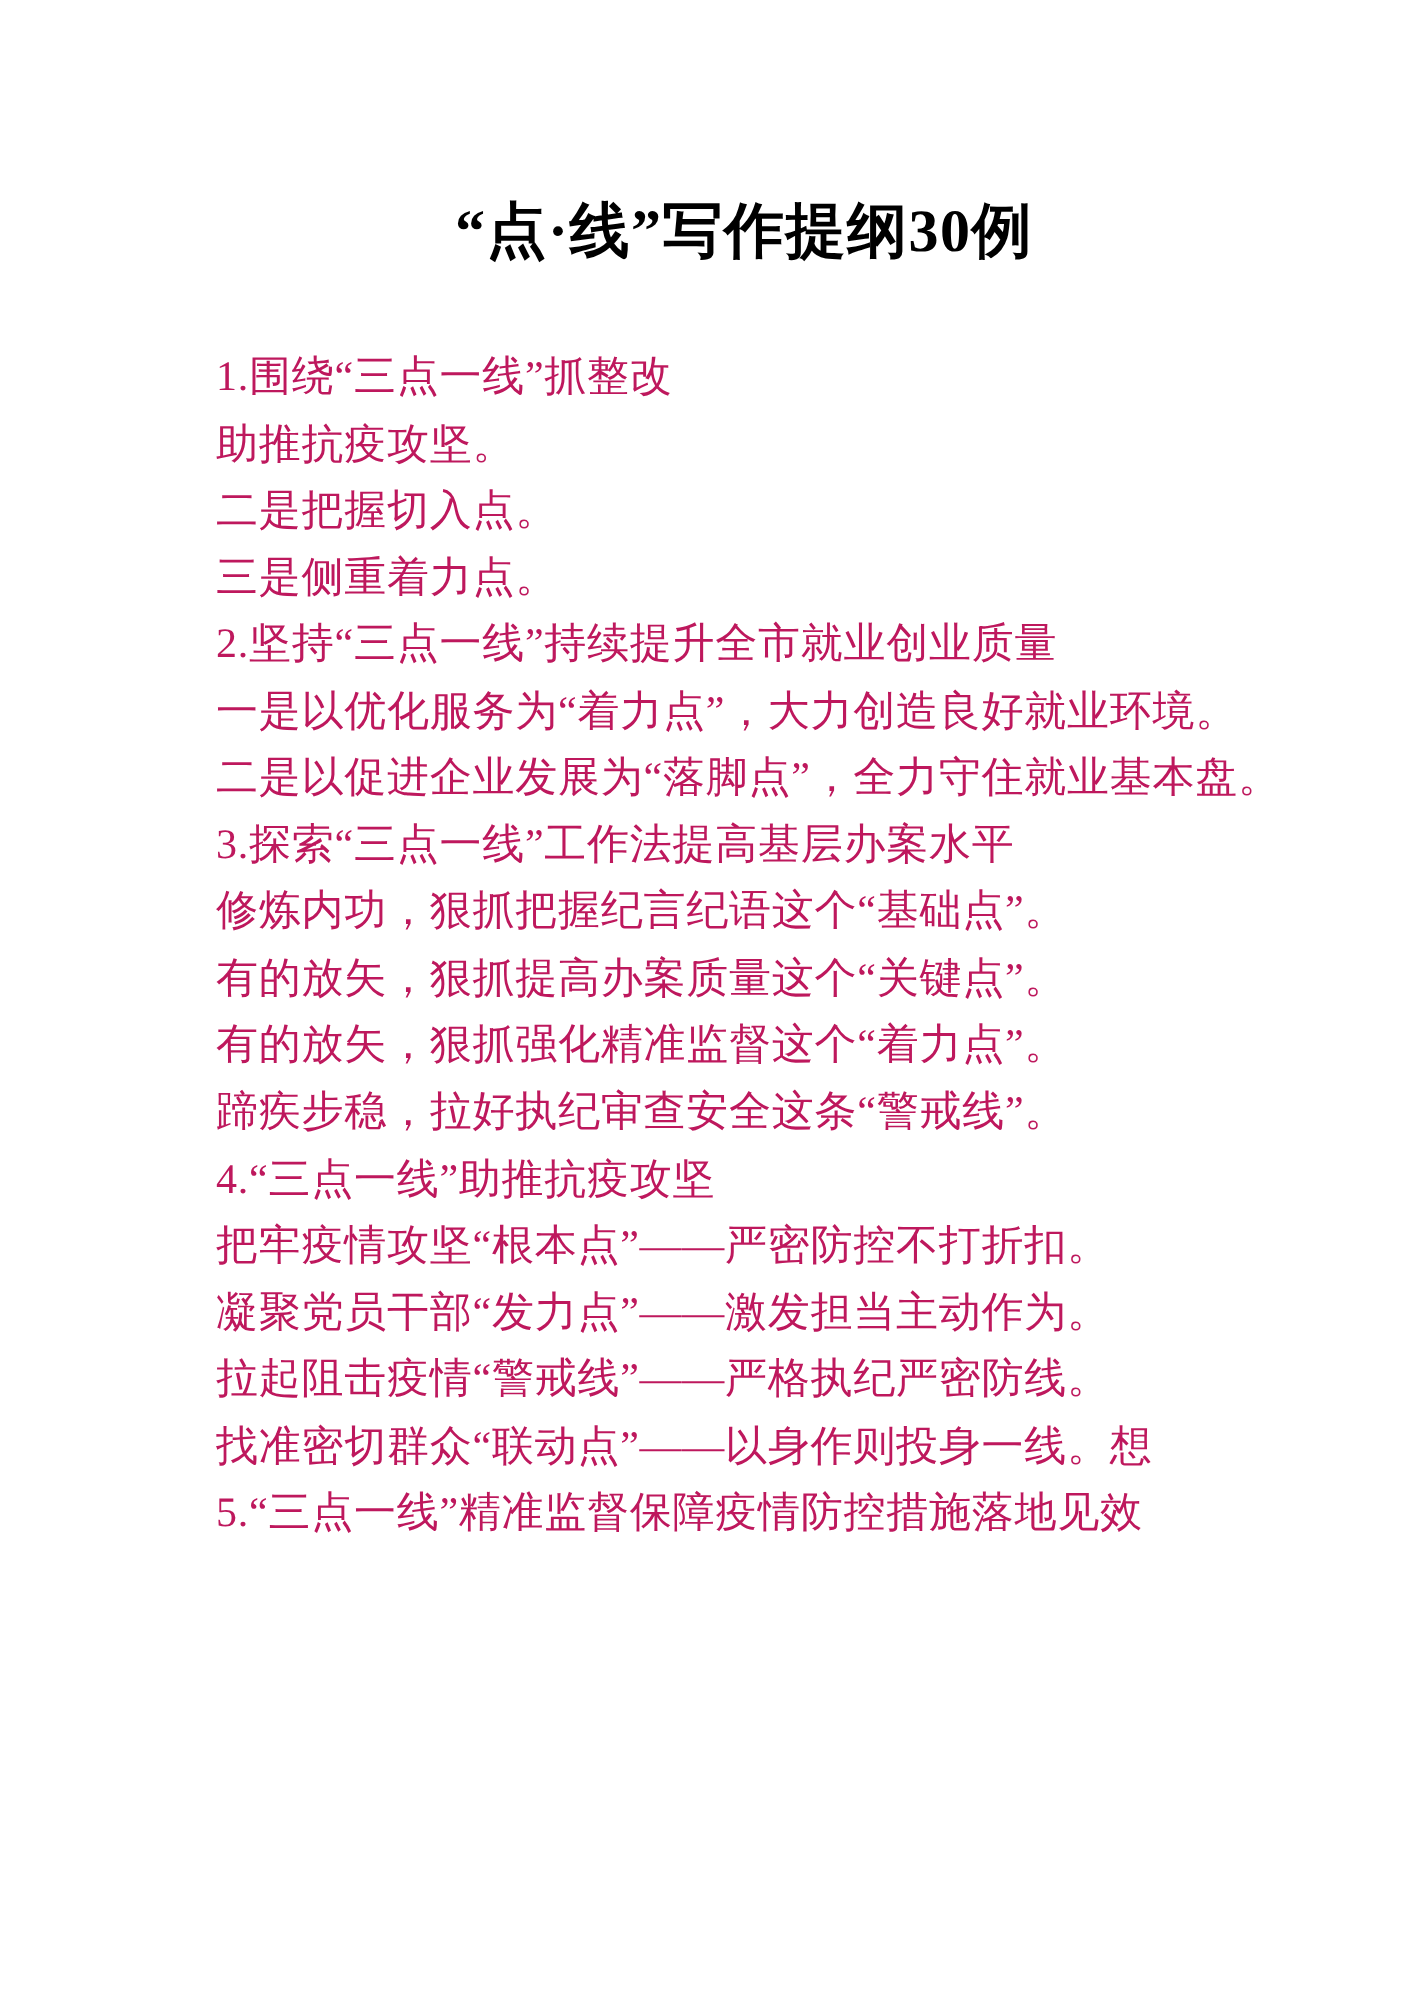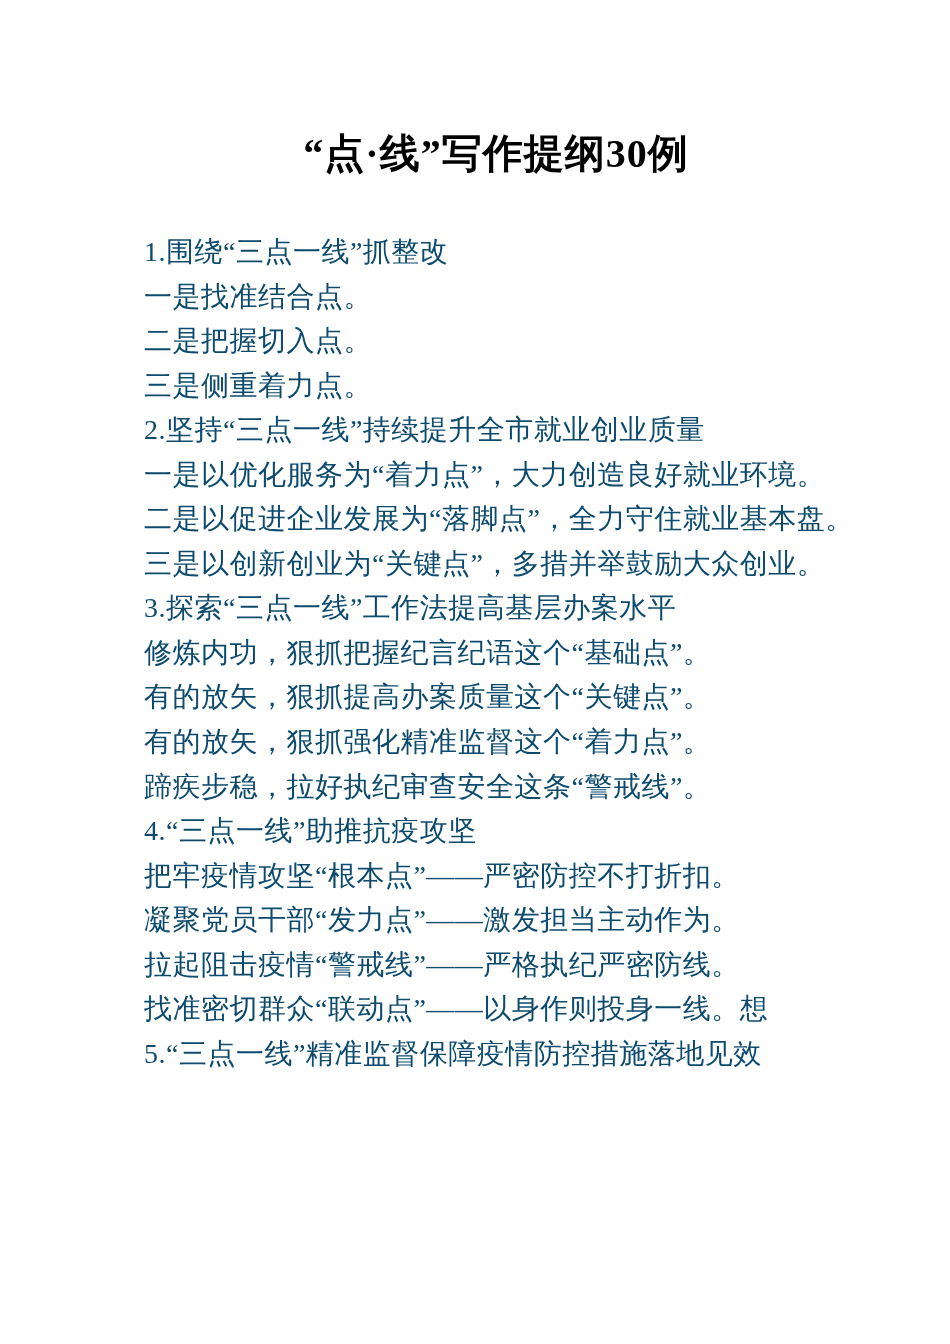--- a/index.html
+++ b/index.html
@@ -31,41 +31,40 @@
     color: #000000;
   }
   .doc-body {
     position: absolute;
     top: 230px;
     left: 144px;
     width: 760px;
     font-size: 28px;
     line-height: 44.55px;
     letter-spacing: 0.5px;
-    color: #0c4a6e;
+    color: #be185d;
   }
   .text-line {
     white-space: nowrap;
     height: 44.55px;
   }
 </style>
 </head>
 <body>
 
 <div class="page">
   <h1 class="doc-title">“点·线”写作提纲30例</h1>
   <div class="doc-body">
     <div class="text-line">1.围绕“三点一线”抓整改</div>
-    <div class="text-line">一是找准结合点。</div>
+    <div class="text-line">助推抗疫攻坚。</div>
     <div class="text-line">二是把握切入点。</div>
     <div class="text-line">三是侧重着力点。</div>
     <div class="text-line">2.坚持“三点一线”持续提升全市就业创业质量</div>
     <div class="text-line">一是以优化服务为“着力点”，大力创造良好就业环境。</div>
     <div class="text-line">二是以促进企业发展为“落脚点”，全力守住就业基本盘。</div>
-    <div class="text-line">三是以创新创业为“关键点”，多措并举鼓励大众创业。</div>
     <div class="text-line">3.探索“三点一线”工作法提高基层办案水平</div>
     <div class="text-line">修炼内功，狠抓把握纪言纪语这个“基础点”。</div>
     <div class="text-line">有的放矢，狠抓提高办案质量这个“关键点”。</div>
     <div class="text-line">有的放矢，狠抓强化精准监督这个“着力点”。</div>
     <div class="text-line">蹄疾步稳，拉好执纪审查安全这条“警戒线”。</div>
     <div class="text-line">4.“三点一线”助推抗疫攻坚</div>
     <div class="text-line">把牢疫情攻坚“根本点”——严密防控不打折扣。</div>
     <div class="text-line">凝聚党员干部“发力点”——激发担当主动作为。</div>
     <div class="text-line">拉起阻击疫情“警戒线”——严格执纪严密防线。</div>
     <div class="text-line">找准密切群众“联动点”——以身作则投身一线。想</div>

